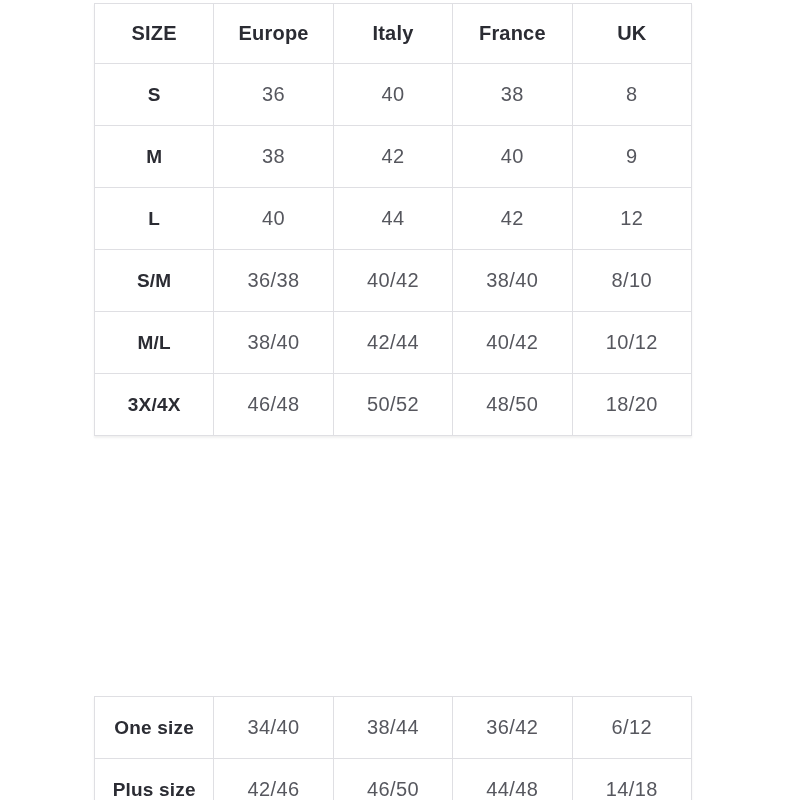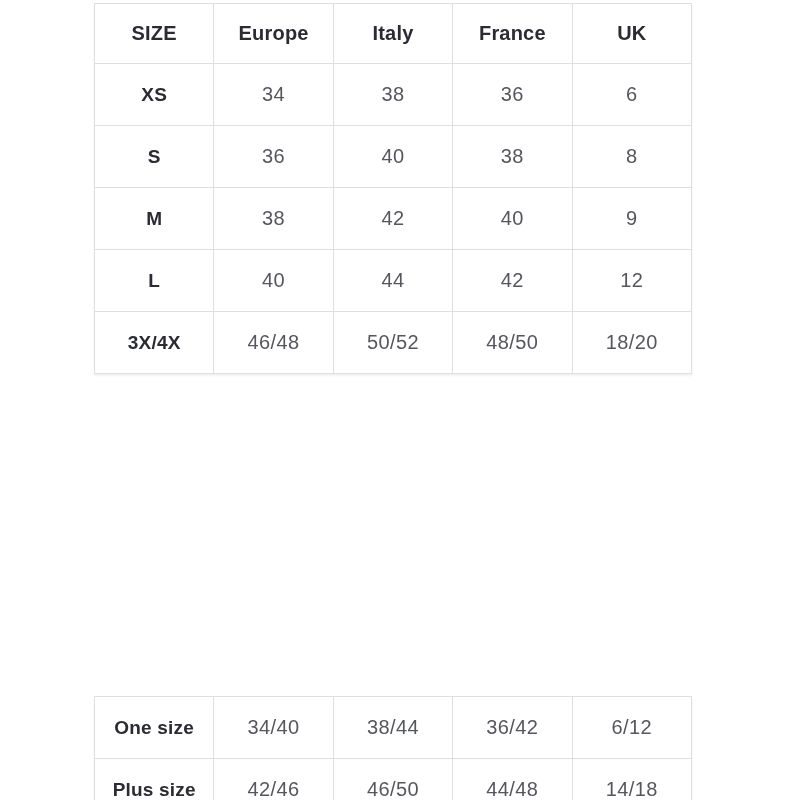--- a/index.html
+++ b/index.html
@@ -70,46 +70,53 @@
       <tr>
         <th>SIZE</th>
         <th>Europe</th>
         <th>Italy</th>
         <th>France</th>
         <th>UK</th>
       </tr>
     </thead>
     <tbody>
       <tr>
-        <td class="row-label">XS</td>
-        <td>34</td>
-        <td>38</td>
-        <td>36</td>
-        <td>6</td>
-      </tr>
-      <tr>
         <td class="row-label">S</td>
         <td>36</td>
         <td>40</td>
         <td>38</td>
         <td>8</td>
       </tr>
       <tr>
         <td class="row-label">M</td>
         <td>38</td>
         <td>42</td>
         <td>40</td>
         <td>9</td>
       </tr>
       <tr>
         <td class="row-label">L</td>
         <td>40</td>
         <td>44</td>
         <td>42</td>
         <td>12</td>
+      </tr>
+      <tr>
+        <td class="row-label">S/M</td>
+        <td>36/38</td>
+        <td>40/42</td>
+        <td>38/40</td>
+        <td>8/10</td>
+      </tr>
+      <tr>
+        <td class="row-label">M/L</td>
+        <td>38/40</td>
+        <td>42/44</td>
+        <td>40/42</td>
+        <td>10/12</td>
       </tr>
       <tr>
         <td class="row-label">3X/4X</td>
         <td>46/48</td>
         <td>50/52</td>
         <td>48/50</td>
         <td>18/20</td>
       </tr>
     </tbody>
   </table>

